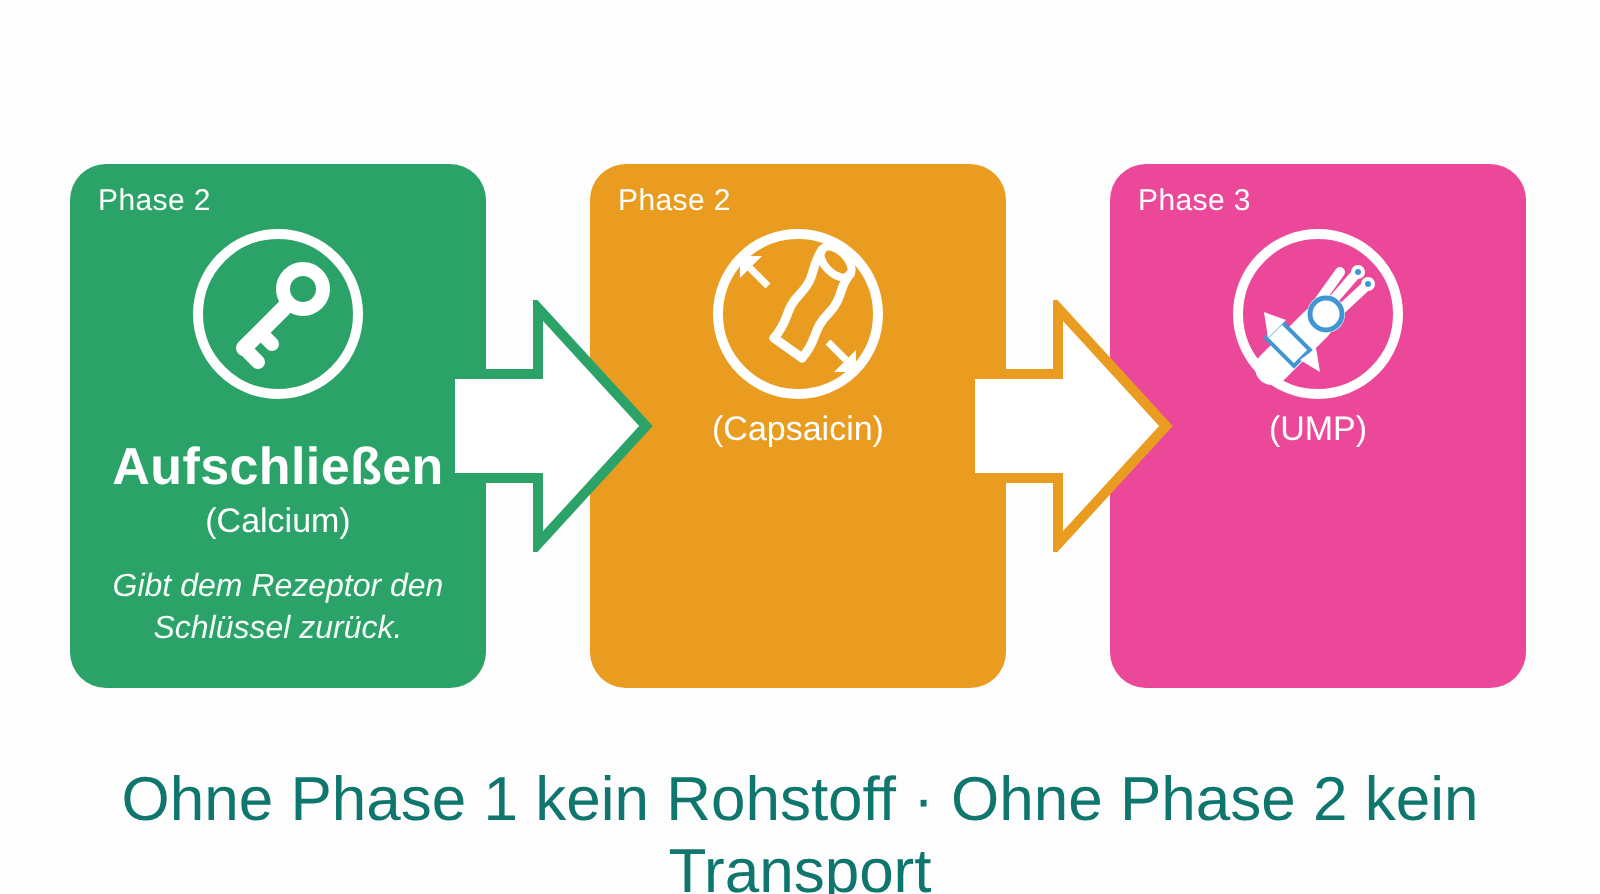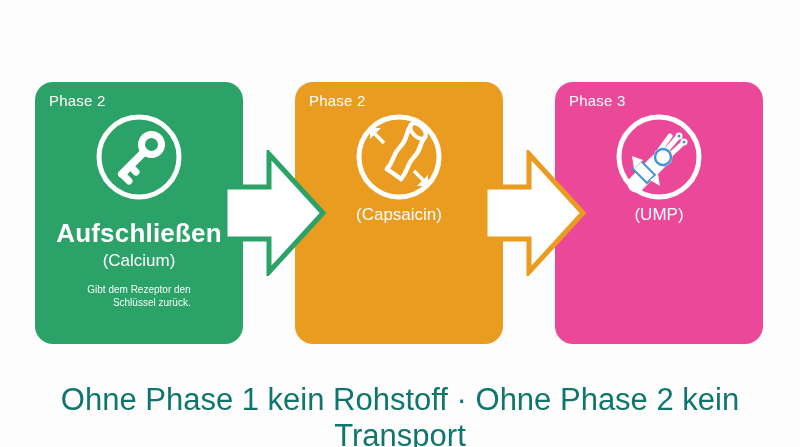--- a/index.html
+++ b/index.html
@@ -42,25 +42,26 @@
     line-height: 1.1;
     letter-spacing: .2px;
   }
   .subtitle {
     margin-top: 3px;
     font-size: 17px;
     color: #ffffff;
   }
   .desc {
     margin: 12px 8px 0;
-    font-size: 10px;
+    font-size: 16px;
     line-height: 1.32;
     color: rgba(255,255,255,.95);
-    text-align: right;
+    text-align: center;
     white-space: pre-line;
+    font-style: italic;
   }
   .arrow {
     position: absolute;
     top: 150px;
   }
   .arrow.a1 { left: 222px; }
   .arrow.a2 { left: 482px; }
   .caption {
     position: absolute;
     left: 0;

